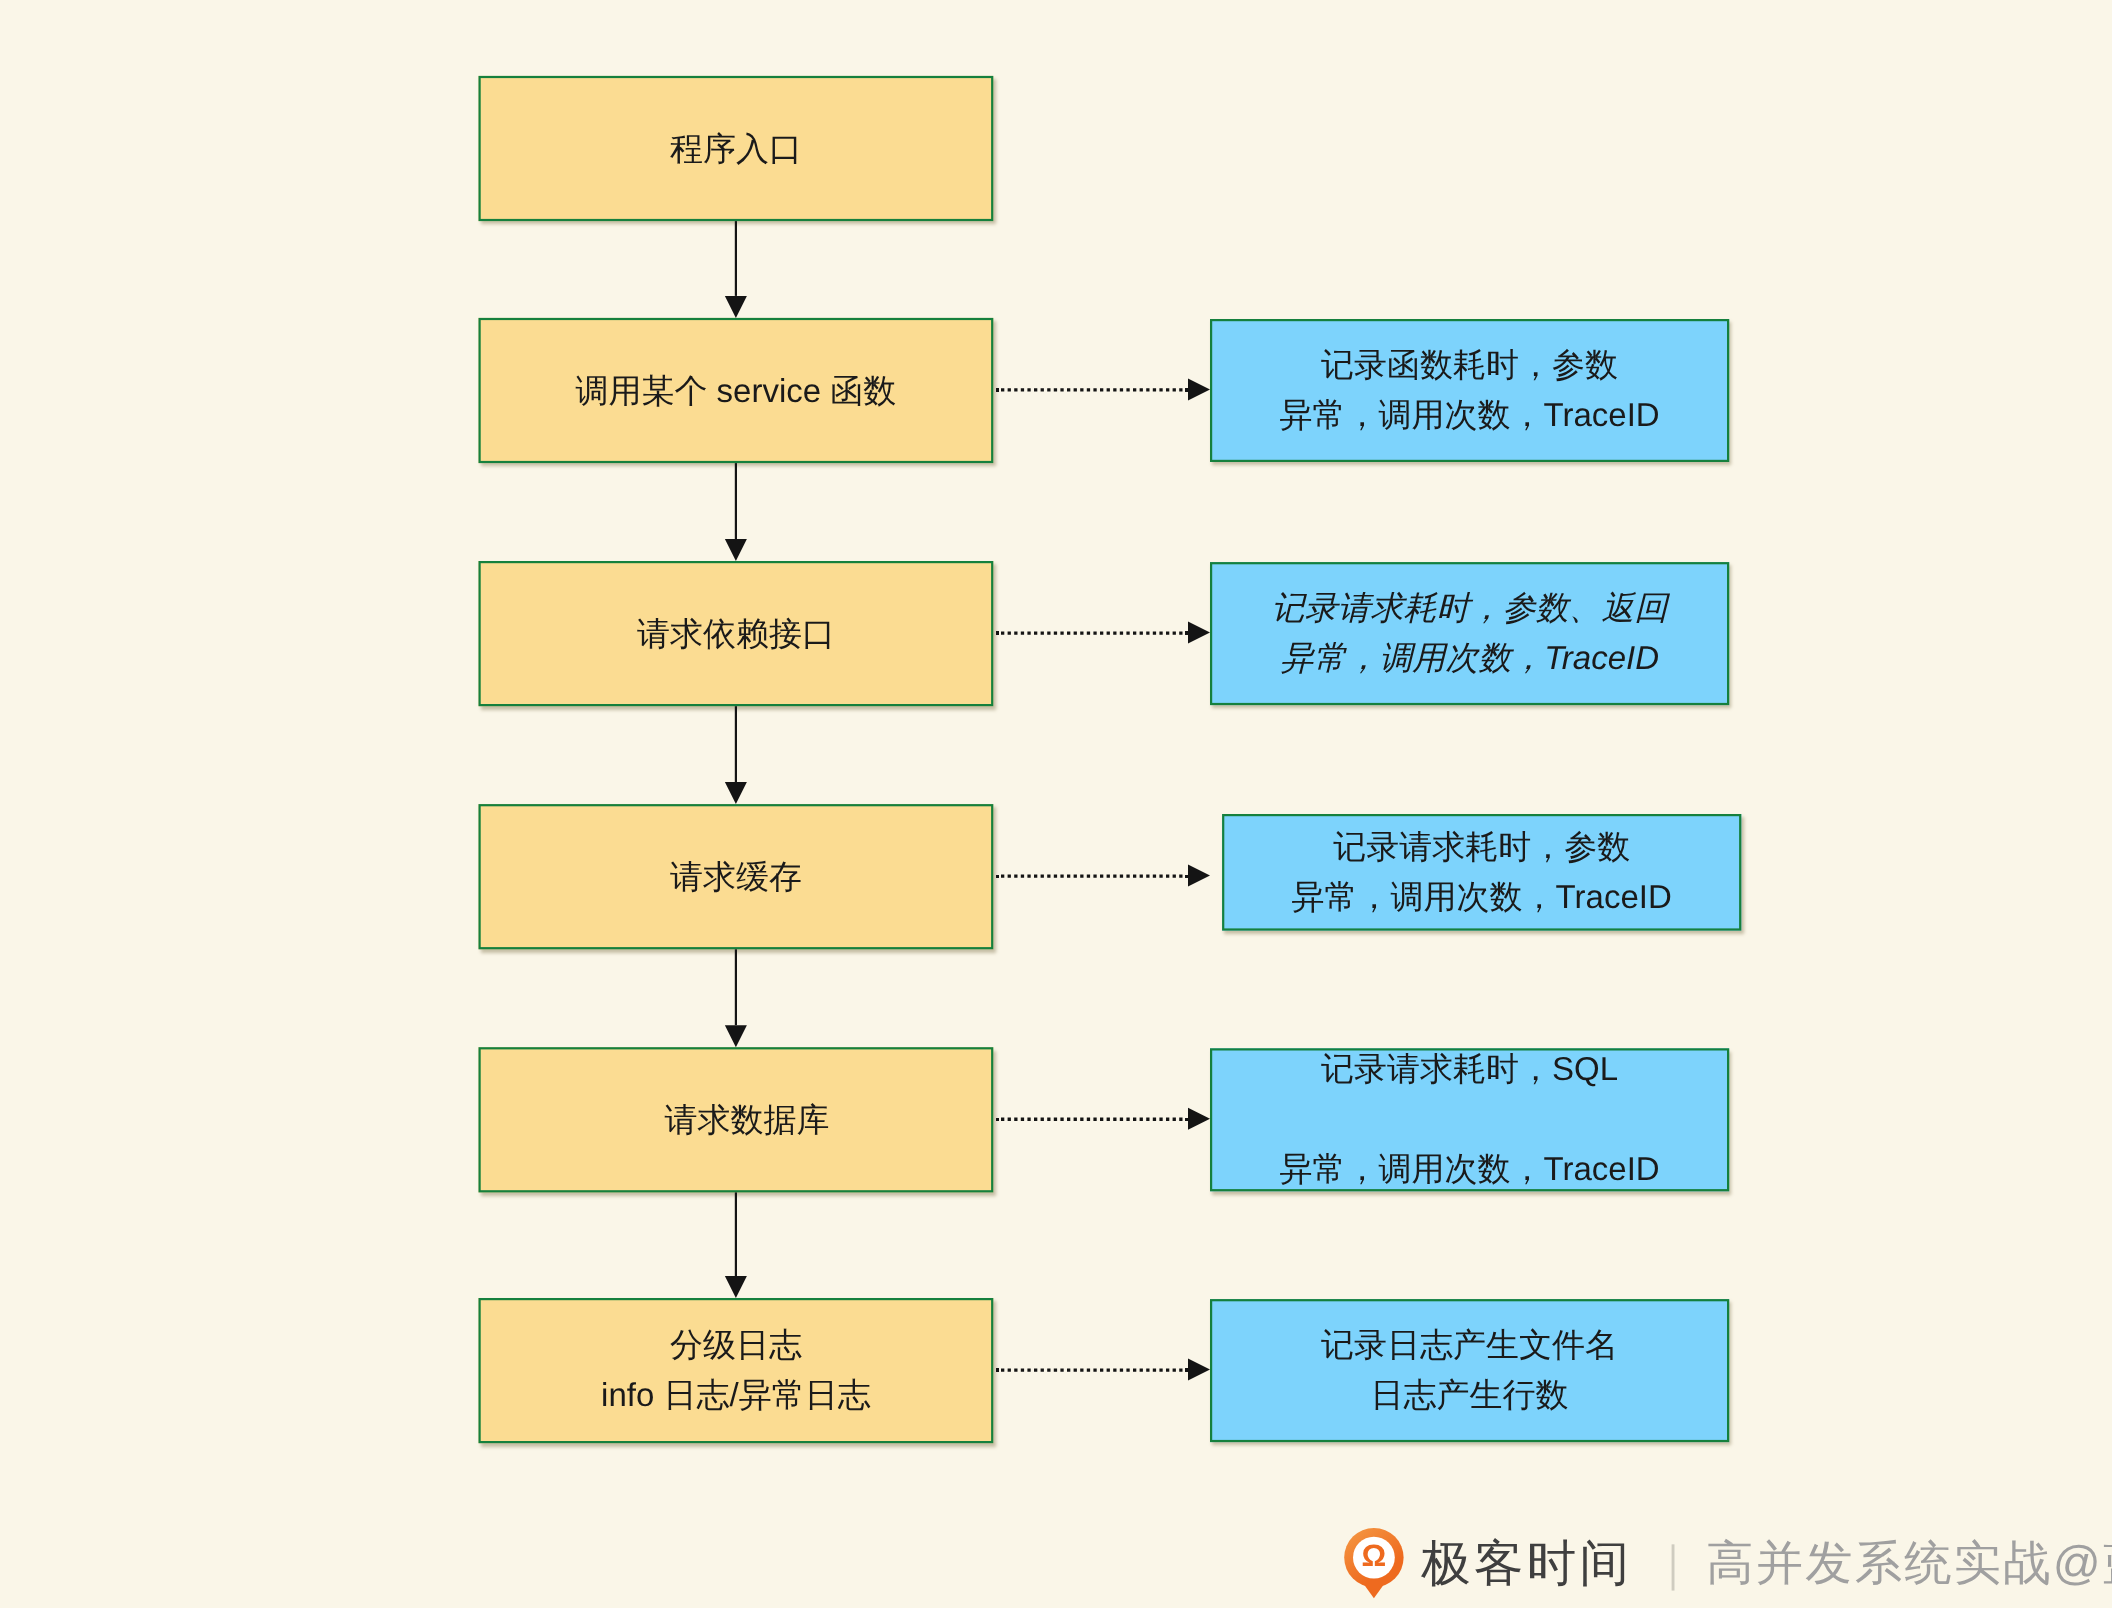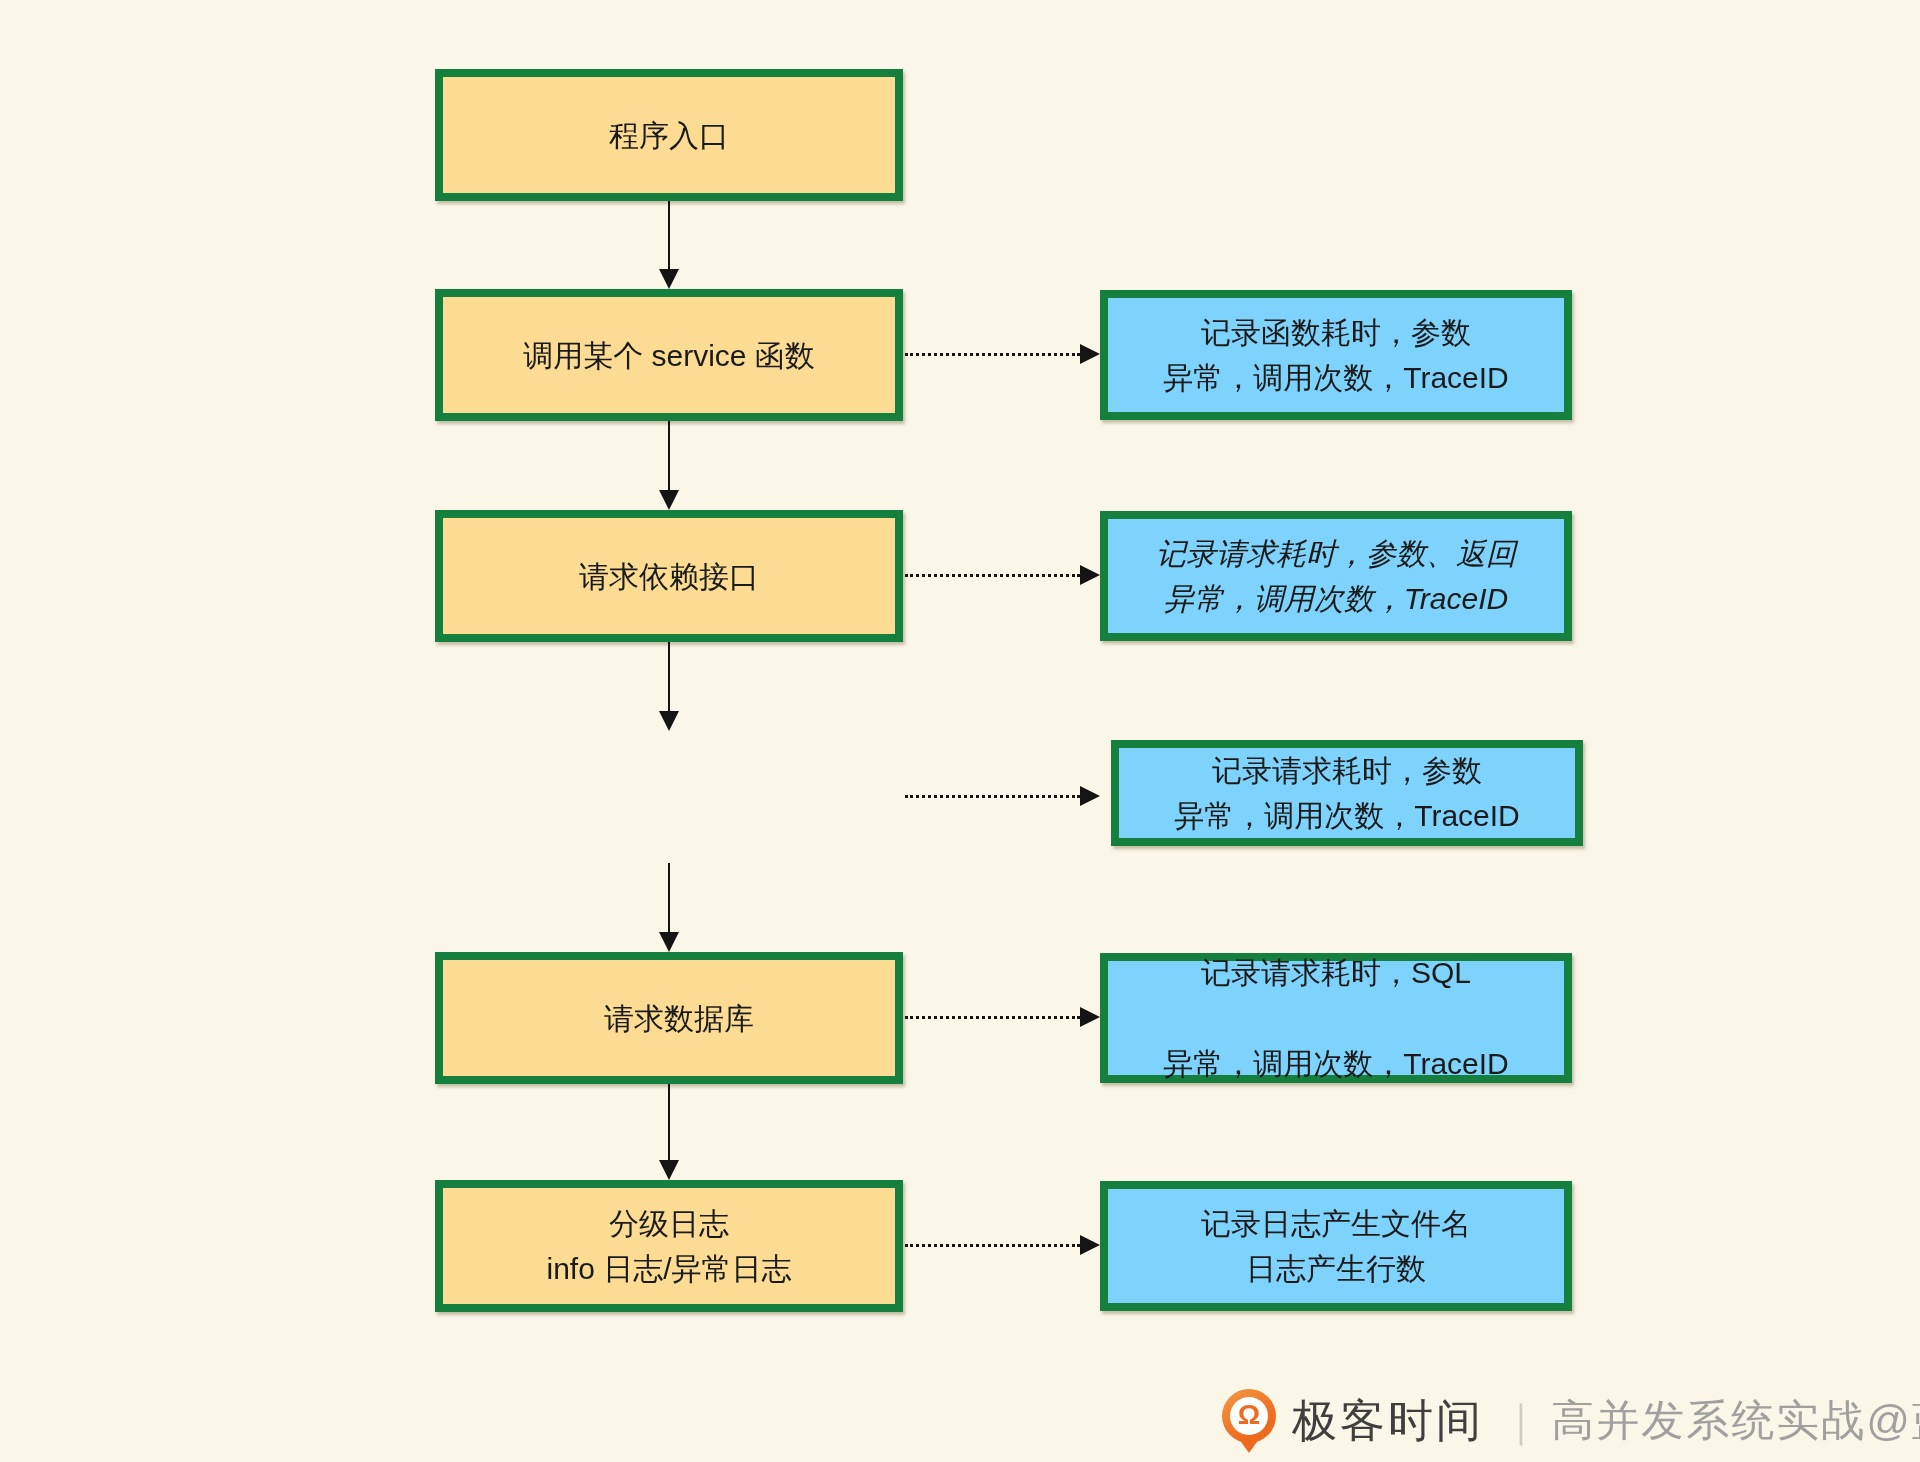--- a/index.html
+++ b/index.html
@@ -11,21 +11,21 @@
   .canvas {
     position: relative;
     width: 1920px;
     height: 1462px;
     background: #FAF6E8;
     overflow: hidden;
   }
   .node {
     position: absolute;
     box-sizing: border-box;
-    border: 8px solid #15803d;
+    border: 2px solid #15803d;
     display: flex;
     flex-direction: column;
     align-items: center;
     justify-content: center;
     text-align: center;
     font-size: 30px;
     line-height: 45px;
     color: #1A1A1A;
     box-shadow: 2px 3px 3px rgba(100, 85, 40, 0.35);
   }
@@ -163,20 +163,23 @@
 <div class="canvas">
 
   <div class="node pnode" id="p1">
     <span>程序入口</span>
   </div>
   <div class="node pnode" id="p2">
     <span>调用某个 service 函数</span>
   </div>
   <div class="node pnode" id="p3">
     <span>请求依赖接口</span>
+  </div>
+  <div class="node pnode" id="p4">
+    <span>请求缓存</span>
   </div>
   <div class="node pnode" id="p5">
     <span>请求数据库</span>
   </div>
   <div class="node pnode" id="p6">
     <span>分级日志</span>
     <span>info 日志/异常日志</span>
   </div>
 
   <div class="node anode" id="a1">

